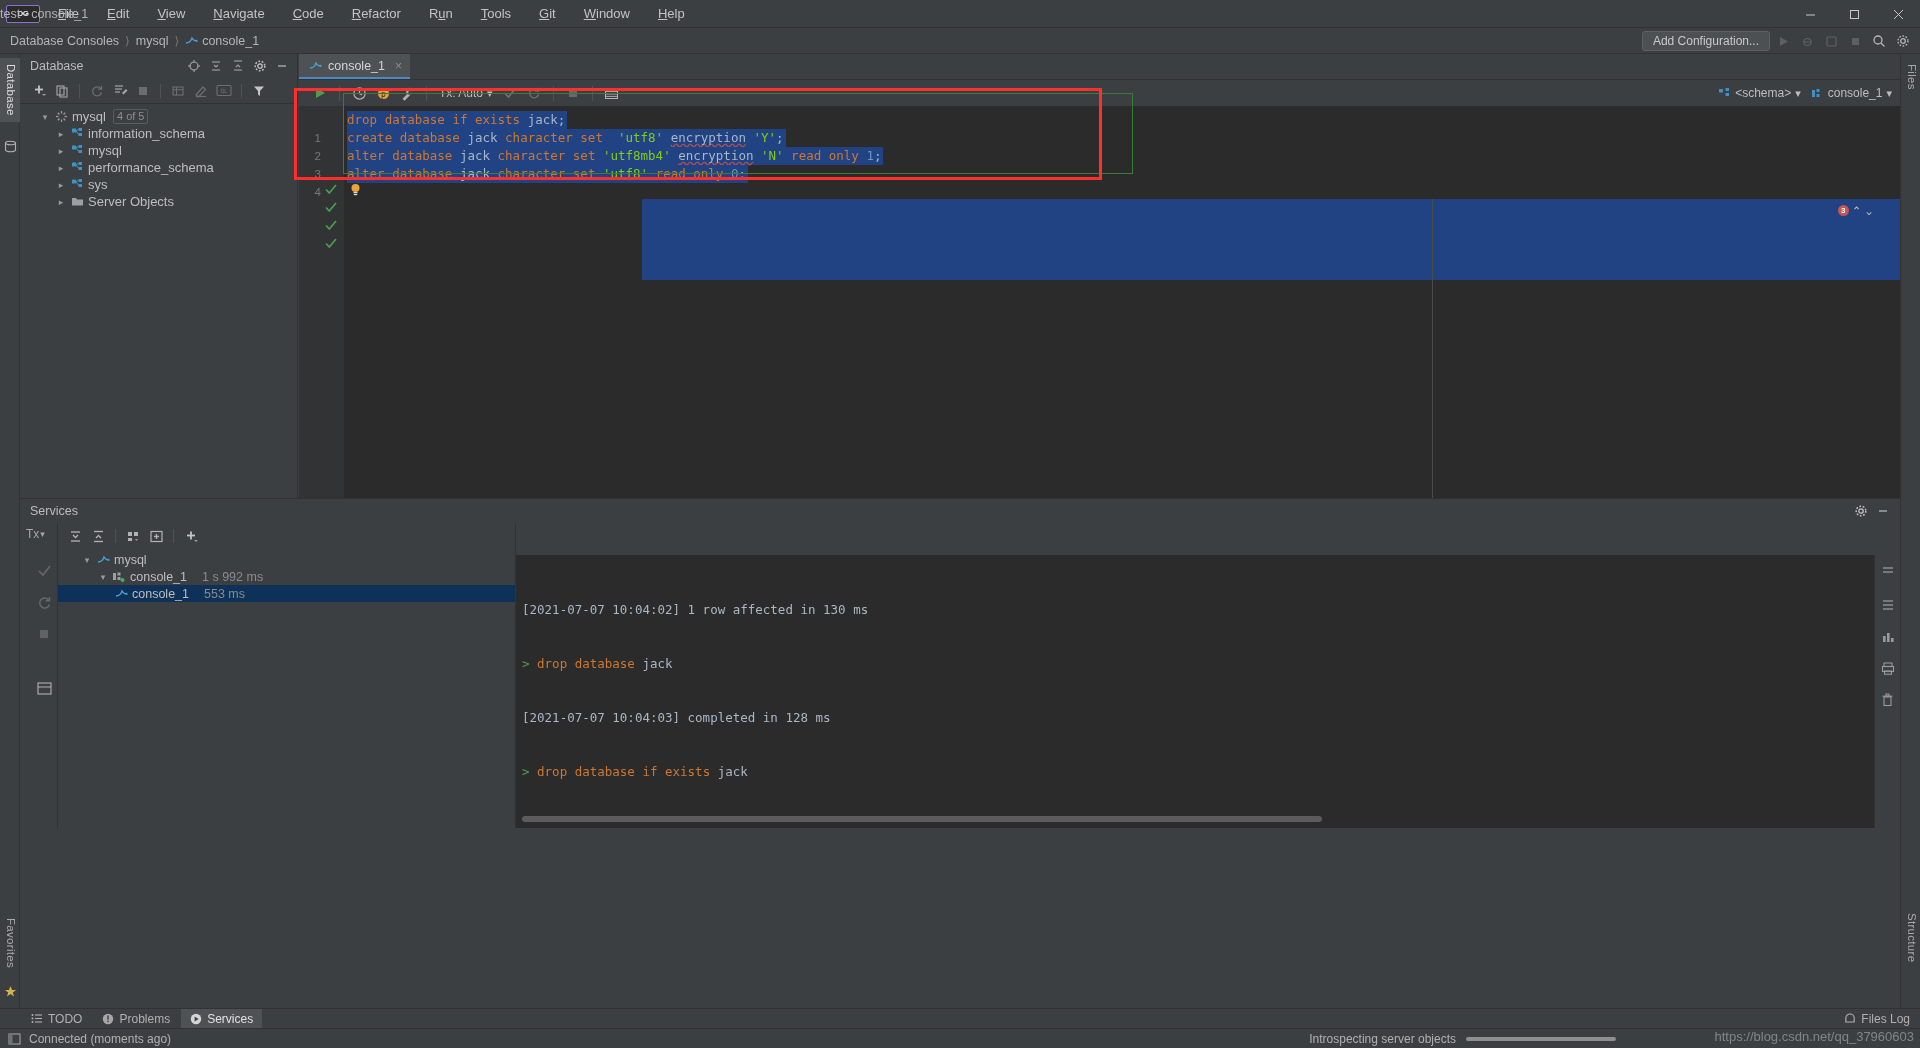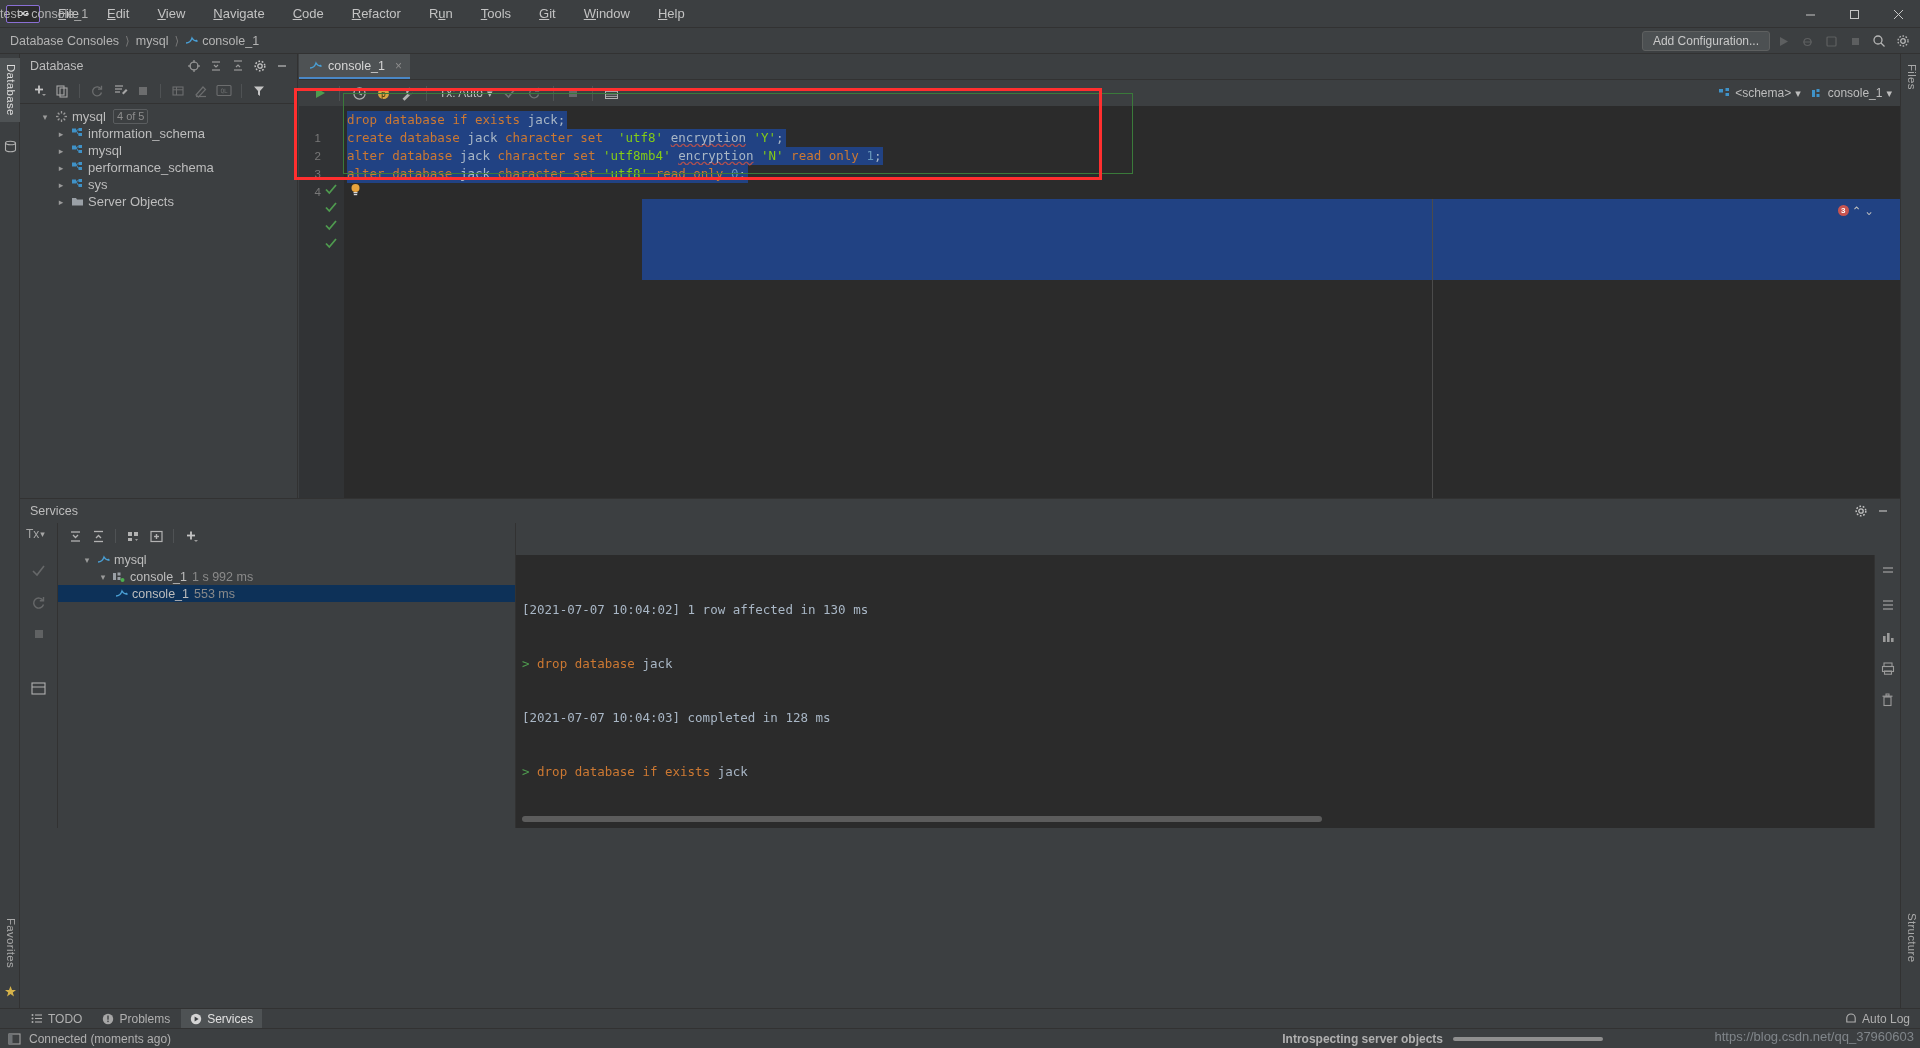--- a/index.html
+++ b/index.html
@@ -233,42 +233,42 @@
     background: #3c3f41; border-top: 1px solid #323232;
   }
   .sv-header {
     height: 24px; display: flex; align-items: center; padding: 0 6px 0 10px;
     color: #bcbcbc; font-size: 12.5px;
   }
   .sv-header .ttl { flex: 1; }
   .sv-body { position: absolute; left: 0; right: 0; top: 24px; bottom: 0; display: flex; }
   .sv-vtool {
     width: 38px; background: #3c3f41; border-right: 1px solid #323232;
-    padding-top: 34px; display: flex; flex-direction: column; align-items: center; gap: 6px;
+    padding-top: 34px; display: flex; flex-direction: column; align-items: flex-end; gap: 6px;
   }
   .sv-vtool .tbtn { width: 26px; height: 26px; }
   .sv-tx {
     position: absolute; left: 6px; top: 4px; color: #a6a6a6; font-size: 12px;
     display: flex; align-items: center; gap: 1px;
   }
   .sv-tree-col { width: 458px; position: relative; border-right: 1px solid #323232; }
   .sv-tree-toolbar {
     height: 26px; display: flex; align-items: center; padding-left: 6px; gap: 1px;
   }
   .sv-tree { padding-top: 2px; font-size: 12.5px; }
   .svnode {
     display: flex; align-items: center; height: 17px; padding-left: 30px;
     color: #bdbdbd; white-space: nowrap;
   }
   .svnode.sel { background: #0d3158; }
   .svnode .arrow {
     width: 14px; display: inline-flex; justify-content: center; color: #9a9a9a; font-size: 9px;
   }
   .svnode .tico { width: 18px; display: inline-flex; justify-content: center; margin-right: 2px; }
-  .dur { color: #8a8a8a; margin-left: 5px; }
+  .dur { color: #8a8a8a; margin-left: 15px; }
   .sv-console {
     flex: 1; position: relative; background: #2b2b2b; overflow: hidden; margin-top: 32px;
   }
   .log {
     position: absolute; left: 6px; top: 10px; right: 28px;
     font-family: "DejaVu Sans Mono", monospace; font-size: 12.5px;
     line-height: 18px; white-space: pre; color: #a9b7c6;
   }
   .log .ln { height: 18px; }
   .log .chev { color: #4f9b4f; }
@@ -302,21 +302,21 @@
   }
 
   
   .statusbar {
     position: absolute; left: 0; bottom: 0; width: 1920px; height: 20px;
     background: #3c3f41; display: flex; align-items: center;
     padding-left: 8px; color: #b0b0b0; font-size: 12px; gap: 8px;
     border-top: 1px solid #323232;
   }
   .status-right {
-    position: absolute; right: 317px; display: flex; align-items: center; gap: 10px; font-weight: bold;
+    position: absolute; right: 304px; display: flex; align-items: center; gap: 10px;
   }
   .progbar {
     width: 150px; height: 4px; background: #8f8f8f; border-radius: 2px;
   }
   .watermark {
     position: absolute; right: 6px; bottom: 4px;
     color: #9aa0a6; font-size: 13px; opacity: 0.72;
     font-family: "Liberation Sans", sans-serif; pointer-events: none;
   }
   svg { display: block; }
@@ -1002,21 +1002,21 @@
           </svg>
       </span>
       <span>Services</span>
     </div>
     <div class="bottom-right">
       <span>
         <svg width="12" height="12" viewBox="0 0 12 12">
             <path d="M6 1 a4.2 4.2 0 0 1 4.2 4.2 V9 H1.8 V5.2 A4.2 4.2 0 0 1 6 1 z" fill="none" stroke="#b0b0b0" stroke-width="1.1"></path>
           </svg>
       </span>
-      <span>Auto Log</span>
+      <span>Files Log</span>
     </div>
   </div>
 
   <div class="statusbar">
     <span>
       <svg width="13" height="12" viewBox="0 0 13 12">
           <rect x="1" y="1" width="11" height="10" fill="none" stroke="#a0a0a0" stroke-width="1.1"></rect>
           <rect x="1" y="1" width="3.5" height="10" fill="#6e7275"></rect>
         </svg>
     </span>

